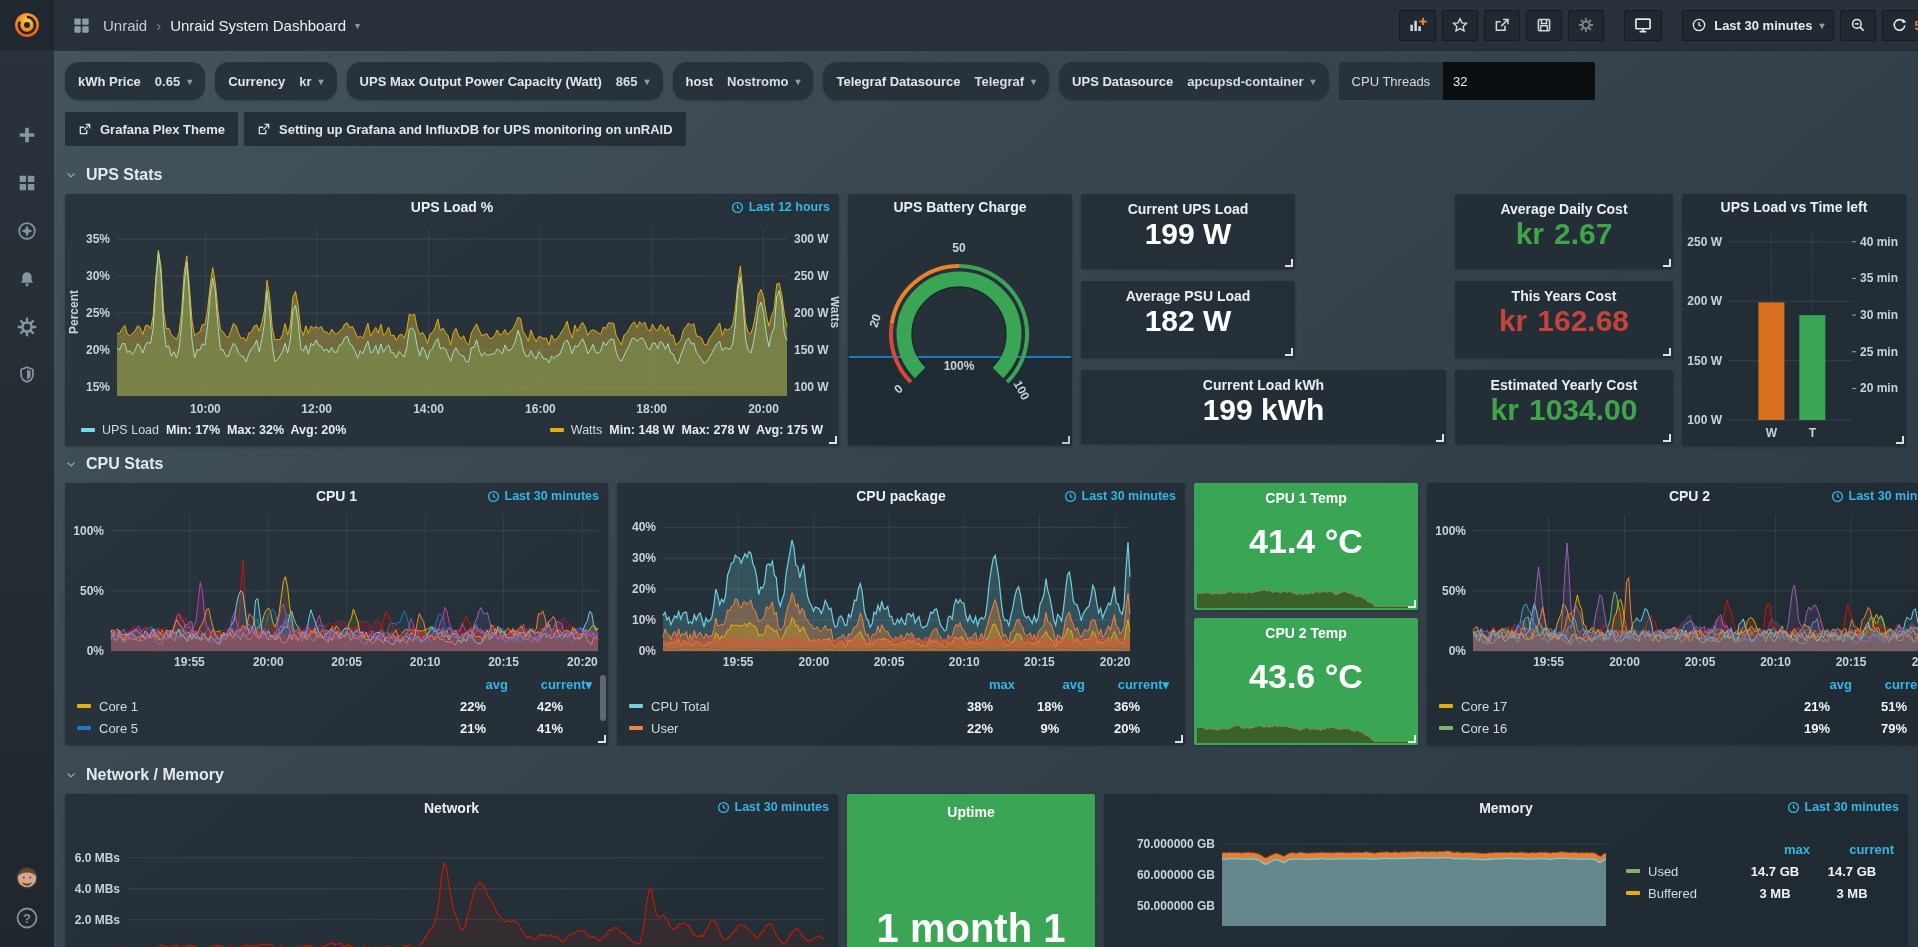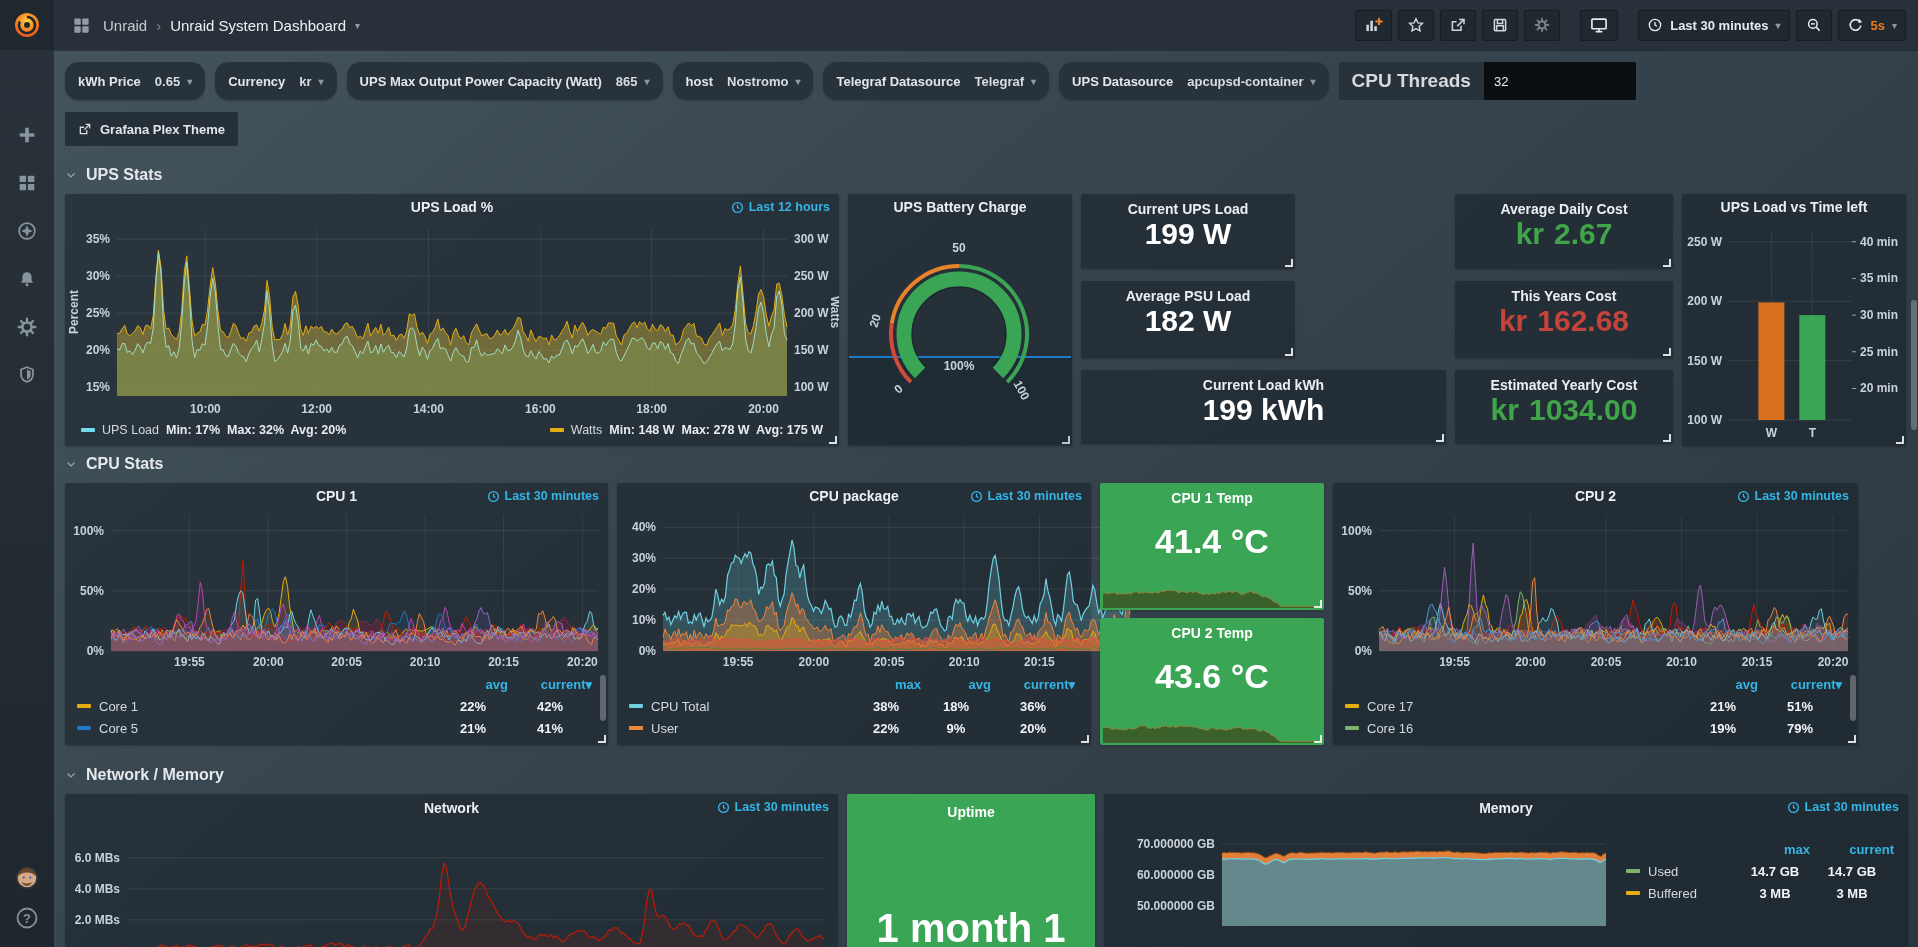--- a/index.html
+++ b/index.html
@@ -30,21 +30,21 @@
   .gap8{width:8px}
   .orange{color:#eb7b18;font-weight:700;font-size:13px}
   
   .content{flex:1;padding:0 10px 0 11px;position:relative}
   .var-row{display:flex;gap:10px;margin-top:12px;height:38px}
   .var-box{display:flex;align-items:center;gap:14px;background:#28323b;border-radius:14px;padding:0 13px;
     box-shadow:0 1px 2px rgba(0,0,0,.2);cursor:pointer}
   .var-box .lbl{font-size:13px;font-weight:700;color:#e2e6e9;white-space:nowrap}
   .var-box .val{font-size:13px;font-weight:700;color:#d8dde1;white-space:nowrap;display:flex;align-items:center;gap:7px}
   .var-input-wrap{display:flex;align-items:stretch;background:#28323b;border-radius:2px}
-  .var-input-wrap .lbl{font-size:19px;font-weight:700;display:flex;align-items:center;padding:0 13px}
+  .var-input-wrap .lbl{font-size:13px;font-weight:400;display:flex;align-items:center;padding:0 13px}
   .var-input{width:152px;background:#0b0e10;border:none;outline:none;color:#eceff1;font-size:13px;
     font-family:"Liberation Sans",sans-serif;padding:0 10px;border-radius:0 2px 2px 0}
   .links-row{display:flex;gap:6px;margin-top:12px;height:34px}
   .link-chip{display:flex;align-items:center;gap:8px;background:#252f38;border-radius:2px;padding:0 13px;
     font-size:13px;font-weight:700;color:#e2e6e9;cursor:pointer}
   .sec-h{display:flex;align-items:center;gap:9px;margin-top:15px;height:28px;cursor:pointer}
   .sec-h .t{font-size:16px;font-weight:700;color:#e5e9ec}
   .row{display:flex;gap:9px;margin-top:5px}
   
   .panel{position:relative;background:rgba(21,31,40,.55);border-radius:2px;box-shadow:0 1px 3px rgba(0,0,0,.22)}
@@ -338,20 +338,28 @@
 
       <div class="links-row">
         <span class="link-chip">
           <svg width="14" height="14" viewBox="0 0 24 24" fill="none" stroke="#d8dde1" stroke-width="2.2">
             <path d="M15 13.5V20H4V9h6.5"></path>
               <path d="M13 4h7v7"></path>
               <path d="M20 4l-9 9"></path>
             </svg>
           <span>Grafana Plex Theme</span>
           </span>
+        <span class="link-chip">
+          <svg width="14" height="14" viewBox="0 0 24 24" fill="none" stroke="#d8dde1" stroke-width="2.2">
+            <path d="M15 13.5V20H4V9h6.5"></path>
+              <path d="M13 4h7v7"></path>
+              <path d="M20 4l-9 9"></path>
+            </svg>
+          <span>Setting up Grafana and InfluxDB for UPS monitoring on unRAID</span>
+          </span>
       </div>
 
       <div class="sec-h">
         <svg width="12" height="12" viewBox="0 0 24 24">
             <path d="M5 9l7 7 7-7" fill="none" stroke="#9aa6ad" stroke-width="2.4"></path>
           </svg>
         <span class="t">UPS Stats</span>
       </div>
       <div class="row" style="height:252px">
         <div class="panel" style="width:774px">
@@ -583,21 +591,21 @@
                   <span class="lname">Core 5</span>
                 </span>
                 <span class="v">21%</span>
                 <span class="v">41%</span>
               </div>
             <span class="leg-scroll"></span>
           </div>
         <span class="resize"></span>
           </div>
 
-        <div class="panel" style="width:474px">
+        <div class="panel" style="width:568px">
           <div class="p-title">CPU package</div>
           <div class="time-lbl">
             <svg width="13" height="13" viewBox="0 0 24 24">
                 <circle cx="12" cy="12" r="9" fill="none" stroke="#33b5e5" stroke-width="2.4"></circle>
                 <path d="M12 7v5l3.4 2" fill="none" stroke="#33b5e5" stroke-width="2.4"></path>
               </svg>
             <span>Last 30 minutes</span>
             </div>
           <div class="chart cpu-chart"><svg width="523" height="162">
                 <line x1="121.187" y1="6" x2="121.187" y2="142" stroke="rgba(255,255,255,0.07)"></line>

